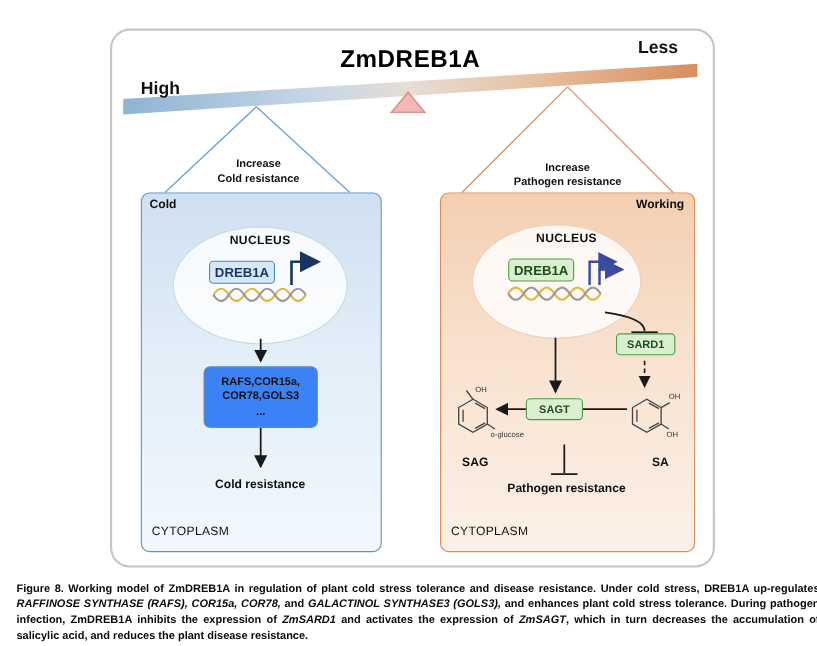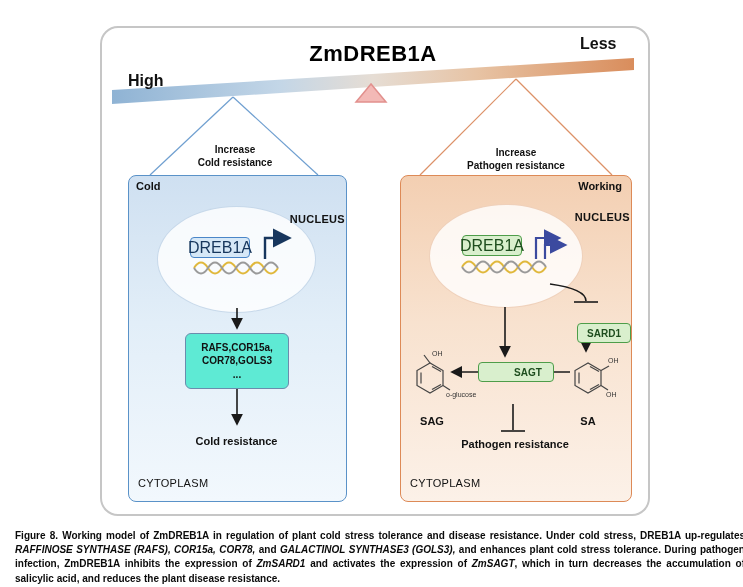--- a/index.html
+++ b/index.html
@@ -15,26 +15,26 @@
            background:linear-gradient(180deg,#cfe0f1 0%,#e2eef8 45%,#f2f8fd 100%);}
   .path-bg{left:400px;top:175px;width:230px;height:325px;border:1.5px solid #dd8a57;
            background:linear-gradient(180deg,#f3cfb2 0%,#f8e2cf 45%,#fcf1e8 100%);}
   .nucleus{position:absolute;border-radius:50%;background:rgba(255,255,255,.82);}
   .nucleus.cold{left:28px;top:30px;width:157px;height:105px;border:1px solid rgba(140,175,210,.45);}
   .nucleus.path{left:28px;top:28px;width:152px;height:102px;border:1px solid rgba(225,170,130,.5);}
   .panel-content{z-index:3;}
   .pc-cold{left:128px;top:175px;width:217px;height:325px;}
   .pc-path{left:400px;top:175px;width:230px;height:325px;}
   .tag{position:absolute;font-size:11px;font-weight:bold;}
-  .nuc-label{position:absolute;width:100%;text-align:right;font-size:11px;font-weight:bold;letter-spacing:.3px;}
-  .tfbox{position:absolute;width:58px;height:19px;border-radius:4px;font-size:16px;font-weight:normal;
+  .nuc-label{position:absolute;width:100%;text-align:center;font-size:11px;font-weight:bold;letter-spacing:.3px;}
+  .tfbox{position:absolute;width:58px;height:19px;border-radius:4px;font-size:12px;font-weight:bold;
          display:flex;align-items:center;justify-content:center;}
   .tfbox.blue{background:#d6e8f7;border:1.5px solid #4a86c8;color:#16365c;}
   .tfbox.green{background:#d9efcd;border:1.5px solid #4e9d49;color:#1e4d1e;}
-  .genesbox{position:absolute;left:57px;top:158px;width:102px;height:54px;background:#5eead4;border:1.5px solid #6b8cad;
+  .genesbox{position:absolute;left:57px;top:158px;width:102px;height:54px;background:#3b82f6;border:1.5px solid #6b8cad;
             border-radius:6px;display:flex;flex-direction:column;align-items:center;justify-content:center;
             font-size:10px;font-weight:bold;line-height:1.35;}
   .smallbox{position:absolute;height:18px;border-radius:4px;background:#d9efcd;border:1.5px solid #4e9d49;
             color:#1e4d1e;font-size:10px;font-weight:bold;display:flex;align-items:center;justify-content:center;}
   .outcome{position:absolute;width:100%;text-align:center;font-size:11px;font-weight:bold;}
   .mol-label{position:absolute;text-align:center;font-size:11px;font-weight:bold;}
   .compartment{position:absolute;left:10px;bottom:11px;font-size:11px;font-weight:normal;letter-spacing:.3px;}
   #art{position:absolute;left:0;top:0;z-index:2;pointer-events:none;}
   .caption{position:absolute;left:7px;top:521px;width:730px;font-size:10px;font-weight:700;
            line-height:1.42;text-align:justify;color:#0a0a0a;z-index:3;margin:8px;}
@@ -159,23 +159,23 @@
       <div>...</div>
     </div>
     <div class="outcome" style="top:260px;">Cold resistance</div>
     <div class="compartment">CYTOPLASM</div>
   </div>
 
   <div class="abs panel-content pc-path">
     <div class="tag" style="right:8px;top:5px;">Working</div>
     <div class="nuc-label" style="top:36px;">NUCLEUS</div>
     <div class="tfbox green" style="left:62px;top:60px;">DREB1A</div>
-    <div class="smallbox" style="left:160px;top:148px;width:52px;margin-left:17px;">SARD1</div>
-    <div class="smallbox" style="left:78px;top:187px;width:50px;padding-left:24px;">SAGT</div>
+    <div class="smallbox" style="left:160px;top:128px;width:52px;">SARD1</div>
+    <div class="smallbox" style="left:78px;top:187px;width:50px;">SAGT</div>
     <div class="mol-label" style="left:6px;top:240px;width:52px;">SAG</div>
-    <div class="mol-label" style="left:168px;top:240px;width:40px;">SA</div>
+    <div class="mol-label" style="left:168px;top:240px;width:40px;text-align:right;">SA</div>
     <div class="outcome" style="top:263px;">Pathogen resistance</div>
     <div class="compartment">CYTOPLASM</div>
   </div>
 
   <p class="caption"><span style="font-weight: 700;">Figure 8.  </span><span>Working model of ZmDREB1A in regulation of plant cold stress tolerance and disease resistance. Under cold stress, DREB1A up-regulates </span><span style="font-style: italic;">RAFFINOSE SYNTHASE (RAFS), COR15a, COR78,</span><span> and </span><span style="font-style: italic;">GALACTINOL SYNTHASE3 (GOLS3),</span><span> and enhances plant cold stress tolerance. During pathogen infection, ZmDREB1A inhibits the expression of </span><span style="font-style: italic;">ZmSARD1</span><span> and activates the expression of </span><span style="font-style: italic;">ZmSAGT</span><span>, which in turn decreases the accumulation of salicylic acid, and reduces the plant disease resistance.</span></p>
 
 </div>
 
 </body></html>

